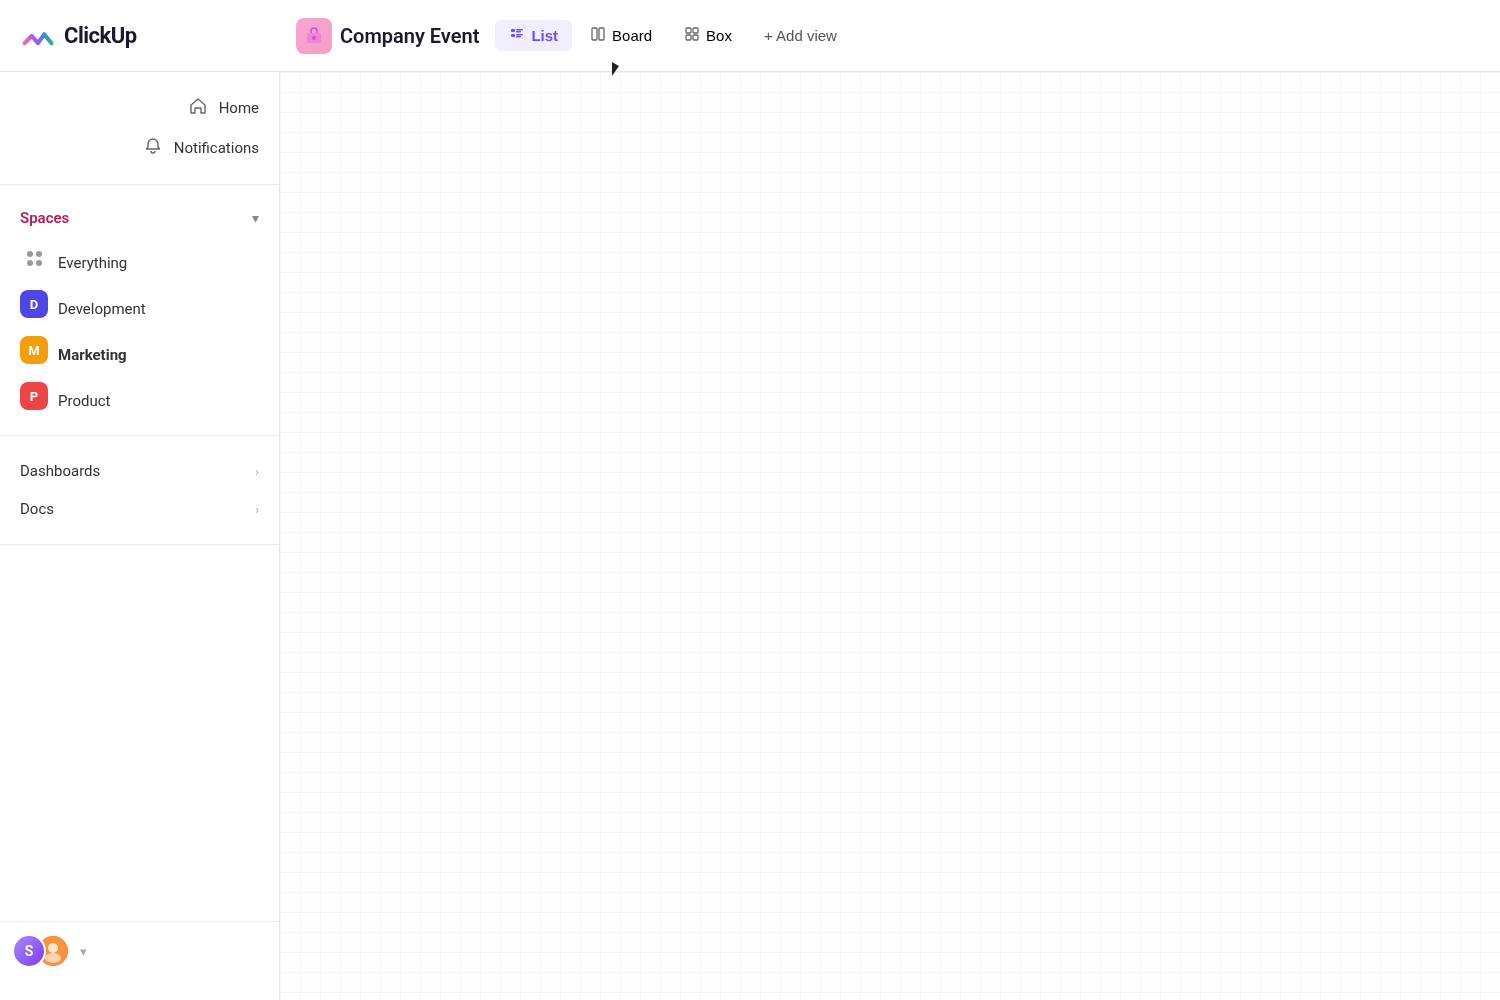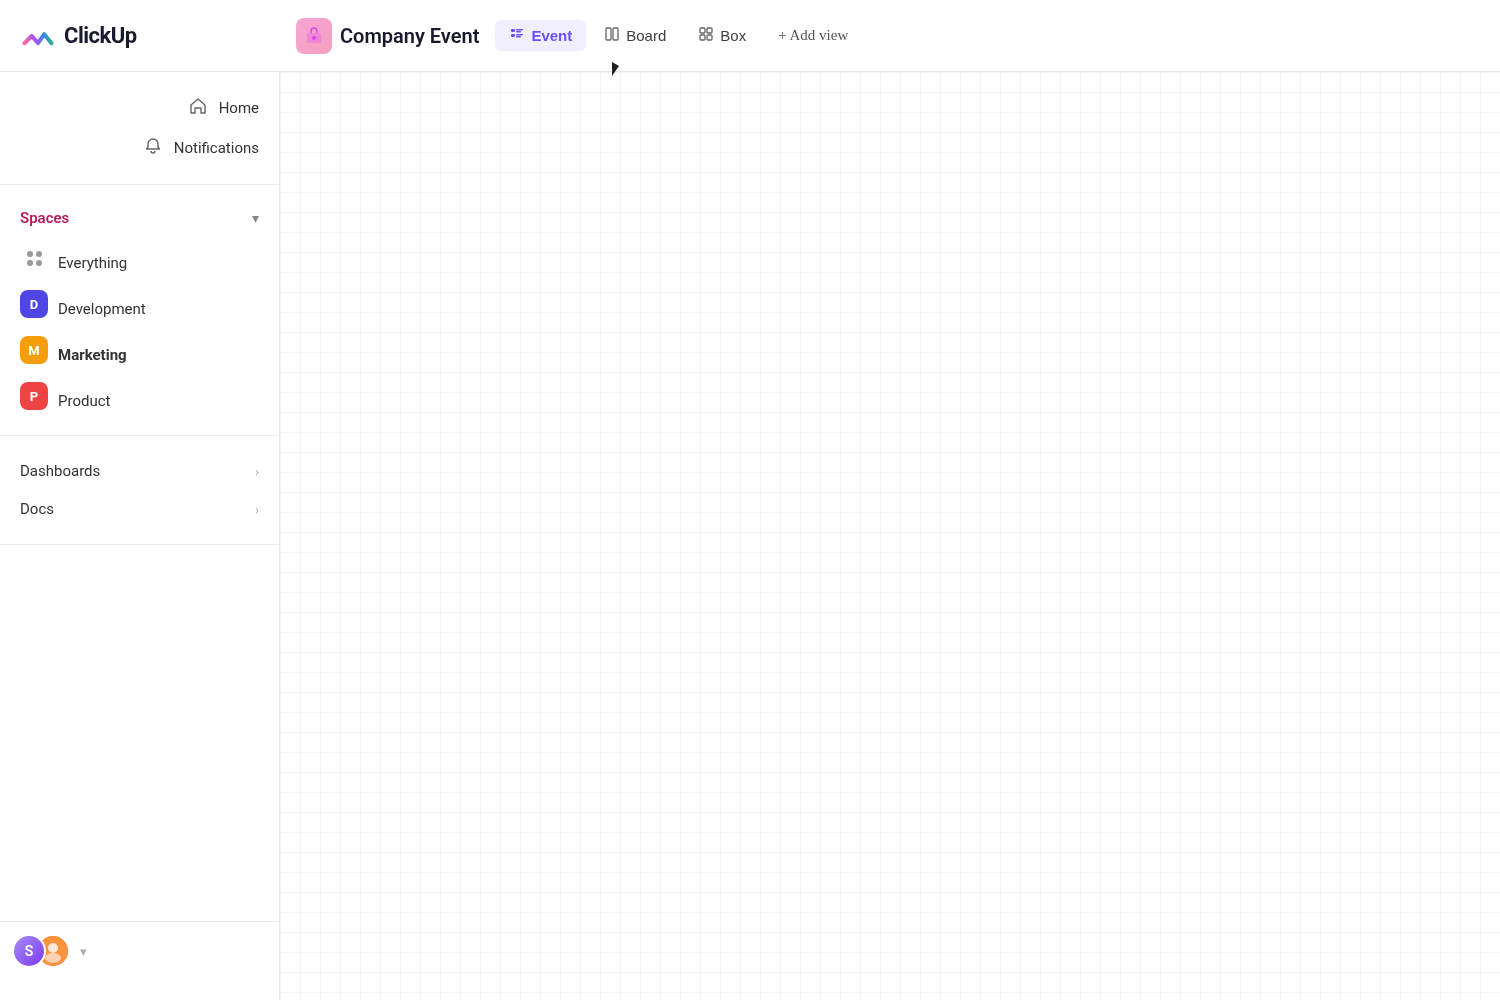--- a/index.html
+++ b/index.html
@@ -69,21 +69,21 @@
     }
 
     .view-tab {
       display: flex;
       align-items: center;
       gap: 6px;
       padding: 6px 14px;
       border-radius: 6px;
       cursor: pointer;
       font-size: 15px;
-      color: #404040;
+      color: #000000;
       border: none;
       background: transparent;
       transition: background 0.15s;
     }
     .view-tab.active {
       background: #f0eeff;
       color: #6b4fff;
       font-weight: 600;
     }
     .view-tab .tab-icon {
@@ -94,21 +94,20 @@
       display: flex;
       align-items: center;
       gap: 5px;
       padding: 6px 14px;
       border-radius: 6px;
       cursor: pointer;
       font-size: 15px;
       color: #555;
       border: none;
       background: transparent;
-      font-family: Liberation Serif, serif;
     }
 
     
     .main-layout {
       display: flex;
       flex: 1;
       overflow: hidden;
     }
 
     
@@ -352,21 +351,21 @@
         <span class="tab-icon">
           <svg width="16" height="16" viewBox="0 0 16 16" fill="none">
             <rect x="2" y="3" width="4" height="3" rx="1" fill="#6b4fff"></rect>
             <rect x="7" y="3" width="7" height="1.5" rx="0.75" fill="#6b4fff"></rect>
             <rect x="7" y="5" width="5" height="1.5" rx="0.75" fill="#6b4fff"></rect>
             <rect x="2" y="8" width="4" height="3" rx="1" fill="#6b4fff"></rect>
             <rect x="7" y="8" width="7" height="1.5" rx="0.75" fill="#6b4fff"></rect>
             <rect x="7" y="10" width="5" height="1.5" rx="0.75" fill="#6b4fff"></rect>
           </svg>
         </span>
-        <span>Event</span>
+        <span>List</span>
       </button>
 
       <button class="view-tab">
         <span class="tab-icon">
           <svg width="16" height="16" viewBox="0 0 16 16" fill="none">
             <rect x="2" y="2" width="5" height="12" rx="1" stroke="#666" stroke-width="1.3" fill="none"></rect>
             <rect x="9" y="2" width="5" height="12" rx="1" stroke="#666" stroke-width="1.3" fill="none"></rect>
           </svg>
         </span>
         <span>Board</span>

